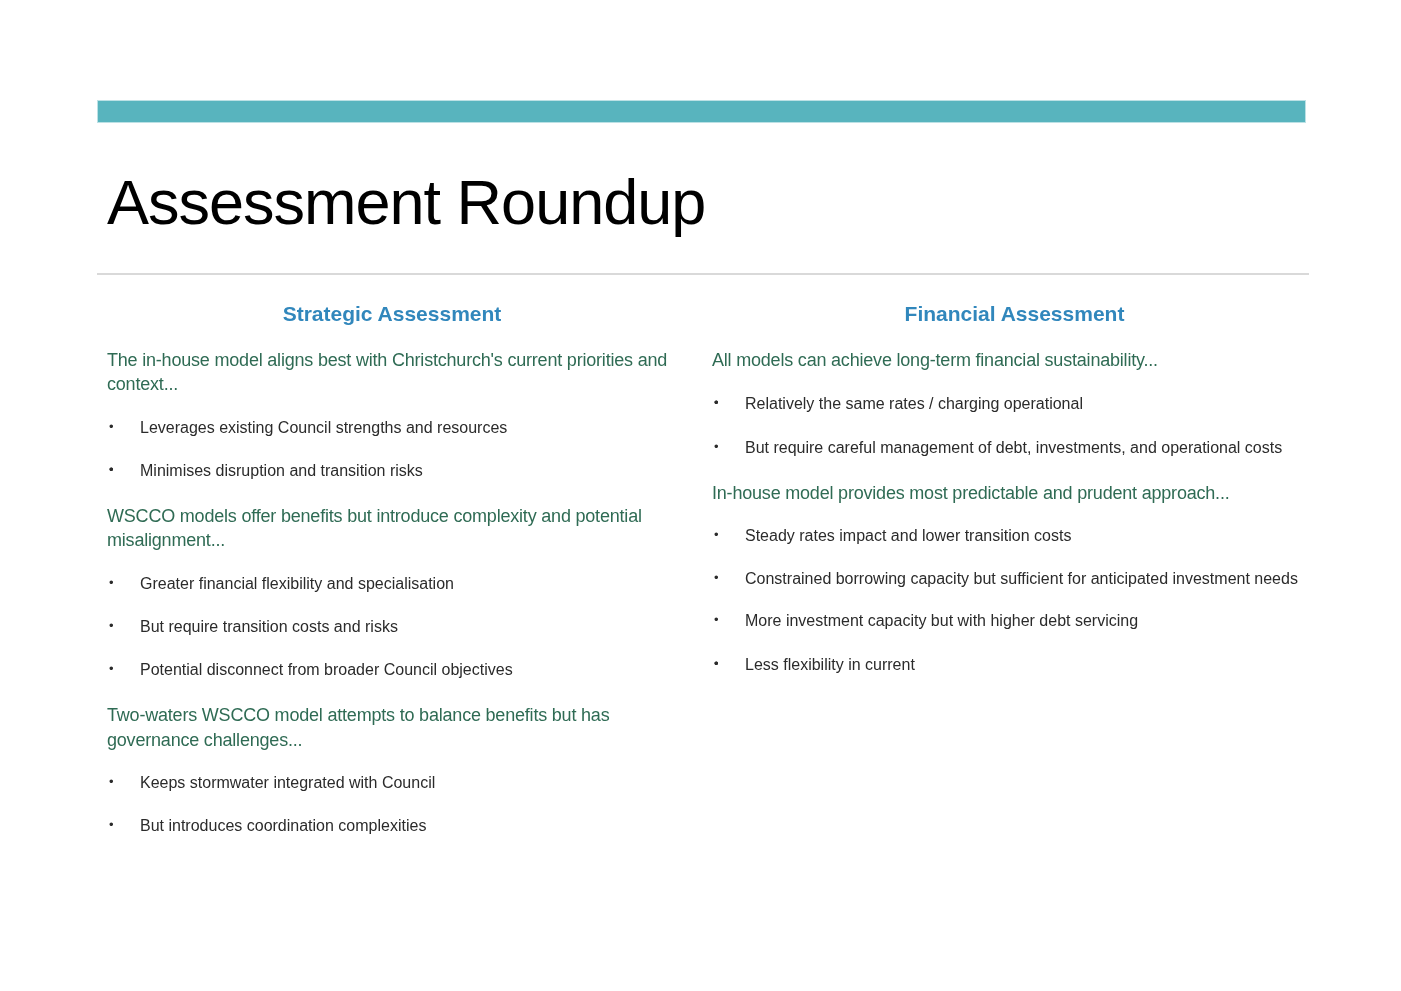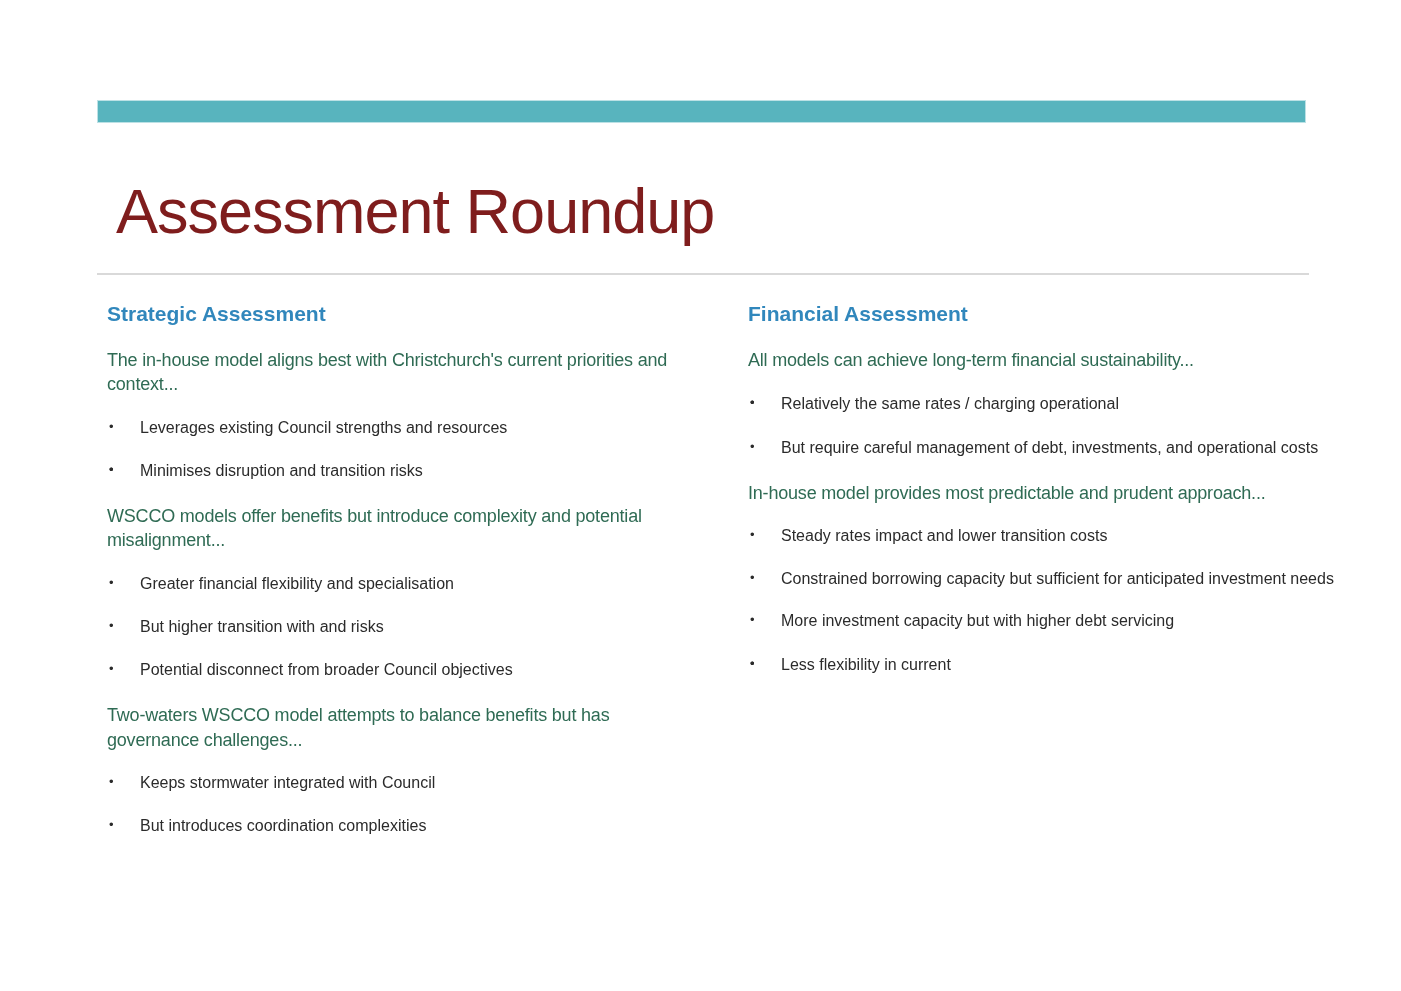--- a/index.html
+++ b/index.html
@@ -26,48 +26,48 @@
     width: 1209px;
     height: 23px;
     background: var(--accent, #58B4BE);
     border: 1px solid rgba(255,255,255,0.6);
     box-sizing: border-box;
   }
   .title {
     position: absolute;
     left: 104px;
     top: 166px;
-    margin: 12px;
+    margin: 3px;
     font-size: 63px;
     font-weight: 400;
     letter-spacing: -1px;
     line-height: 1.05;
-    color: #7f1d1d;
+    color: #000000;
   }
   .divider {
     position: absolute;
     left: 97px;
     top: 273px;
     width: 1212px;
     height: 2px;
     background: var(--divider, #d9d9d9);
   }
   .columns {
     position: absolute;
     left: 107px;
     top: 302px;
     display: flex;
   }
   .column {
     box-sizing: border-box;
   }
   .column.col-0 { width: 570px; margin-right: 35px; }
-  .column.col-1 { width: 605px; margin-left: 36px; }
+  .column.col-1 { width: 605px; }
   .col-header {
-    text-align: left;
+    text-align: center;
     font-size: 21px;
     font-weight: 700;
     line-height: 1.15;
     color: var(--header-blue, #3187BC);
   }
   .section-heading {
     margin-top: 22px;
     font-size: 18px;
     font-weight: 400;
     letter-spacing: -0.2px;
@@ -130,21 +130,21 @@
   <div class="section">
     <div class="section-heading">WSCCO models offer benefits but introduce complexity and potential misalignment...</div>
     <ul class="bullets">
   <li class="bullet-item">
     <span class="bullet-marker">•</span>
     <span class="bullet-text">Greater financial flexibility and specialisation</span>
   </li>
 
   <li class="bullet-item">
     <span class="bullet-marker">•</span>
-    <span class="bullet-text">But higher transition with and risks</span>
+    <span class="bullet-text">But require transition costs and risks</span>
   </li>
 
   <li class="bullet-item">
     <span class="bullet-marker">•</span>
     <span class="bullet-text">Potential disconnect from broader Council objectives</span>
   </li>
 </ul>
   </div>
 
   <div class="section">

